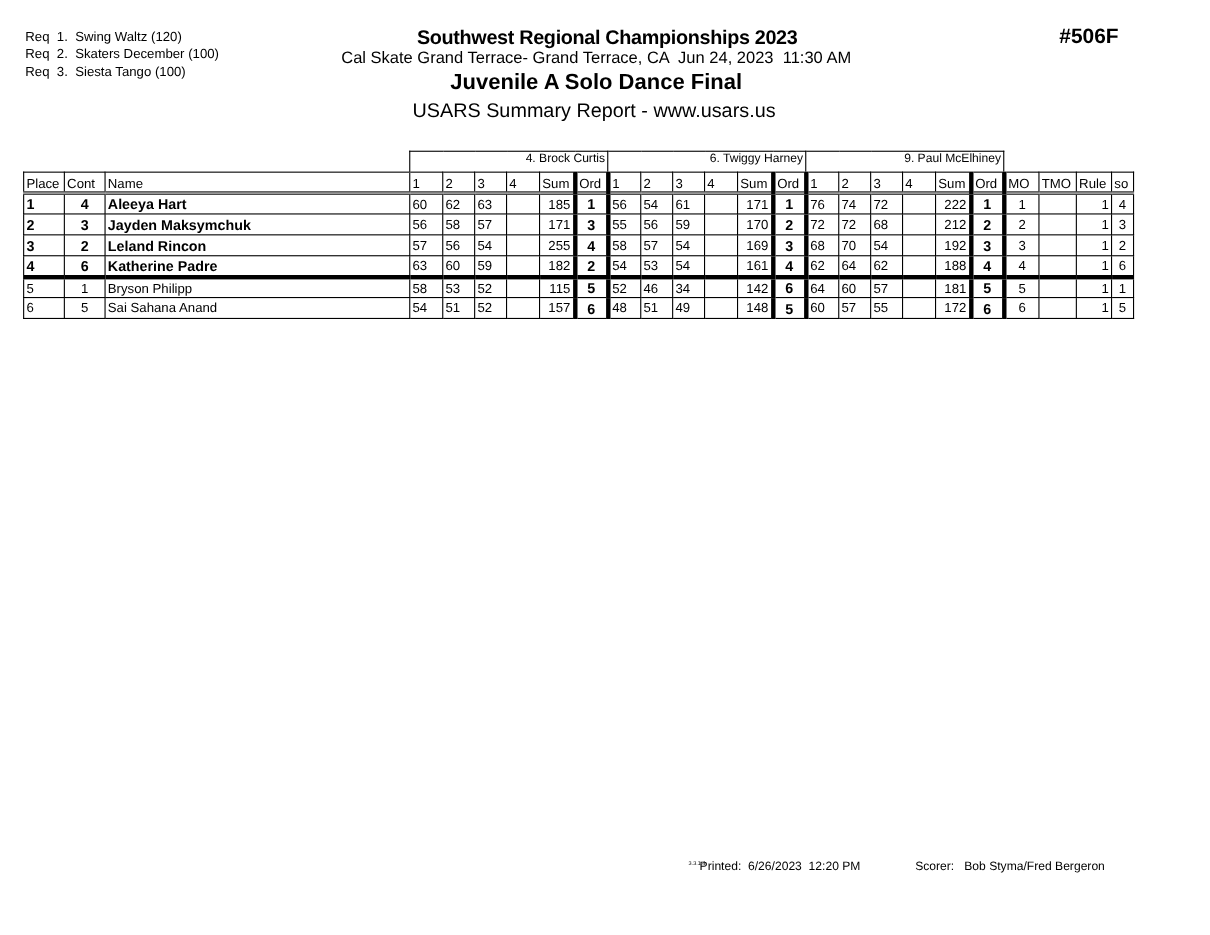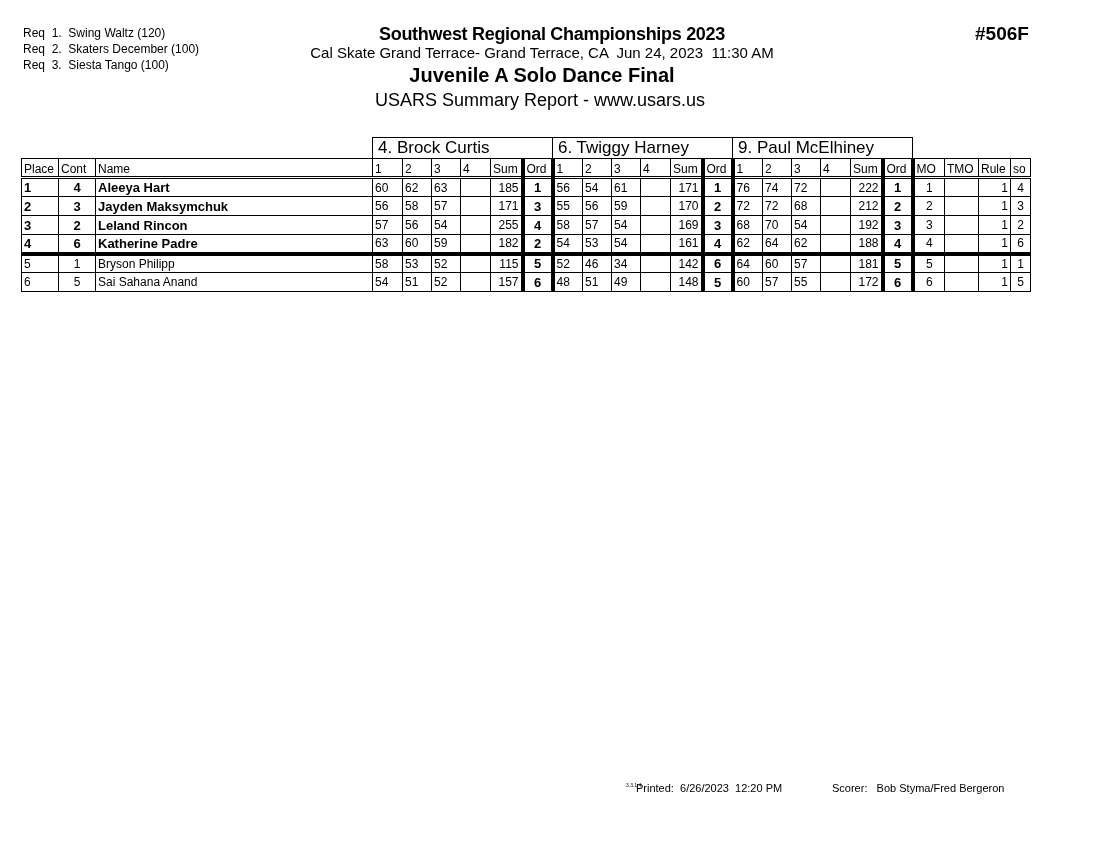--- a/index.html
+++ b/index.html
@@ -5,28 +5,28 @@
   html, body { margin:0; padding:0; background:#ffffff; }
   body { width:1100px; height:850px; position:relative; overflow:hidden;
          font-family:"Liberation Sans", sans-serif; color:#000; }
   .req { position:absolute; left:23px; top:25px; font-size:12px; line-height:16px; }
   .req div { white-space:pre; }
   .hdr { position:absolute; left:0; width:1100px; text-align:center; white-space:pre; }
   .t1 { top:24px; left:2px; font-size:18px; font-weight:bold; letter-spacing:-0.3px; }
   .t2 { top:44px; left:-8px; font-size:15px; }
   .t3 { top:64px; left:-8px; font-size:20px; font-weight:bold; }
   .t4 { top:90px; left:-10px; font-size:18px; }
-  .code { position:absolute; left:963px; top:23px; font-size:19px; font-weight:bold;margin-left:12px; }
+  .code { position:absolute; left:963px; top:23px; font-size:19px; font-weight:bold; }
 
   table.grid { position:absolute; left:21px; top:137px; border-collapse:collapse;
                font-size:12px; table-layout:fixed; }
   table.grid td { border:1px solid #000; height:19px; padding:0 2px; white-space:nowrap;
                   overflow:hidden; vertical-align:middle; box-sizing:border-box; }
   table.grid td.blank { border:none; }
-  td.judge { text-align:left; padding-left:5px !important; font-size:17px; vertical-align:top !important; height:19px; border-bottom:none !important; }
+  td.judge { text-align:right; padding-left:5px !important; font-size:11px; vertical-align:top !important; height:19px; border-bottom:none !important; }
   tr.colhdr td { height:19px; text-align:left; vertical-align:bottom; padding-bottom:0; }
   tr.colhdr td { border-bottom:3px double #000; }
   tr.colhdr td.lt { text-align:left;margin-top:26px; }
   td.c { text-align:center; }
   td.r { text-align:right; padding-right:3px; }
   td.l { text-align:left; padding-left:4px; }
   td.ord { text-align:center; font-weight:bold; font-size:13px; }
   td.thickL { border-left:4px solid #000 !important; }
   tr.bold td.b { font-weight:bold; font-size:13px; }
   tr.sep td { border-bottom:4px solid #000; }

